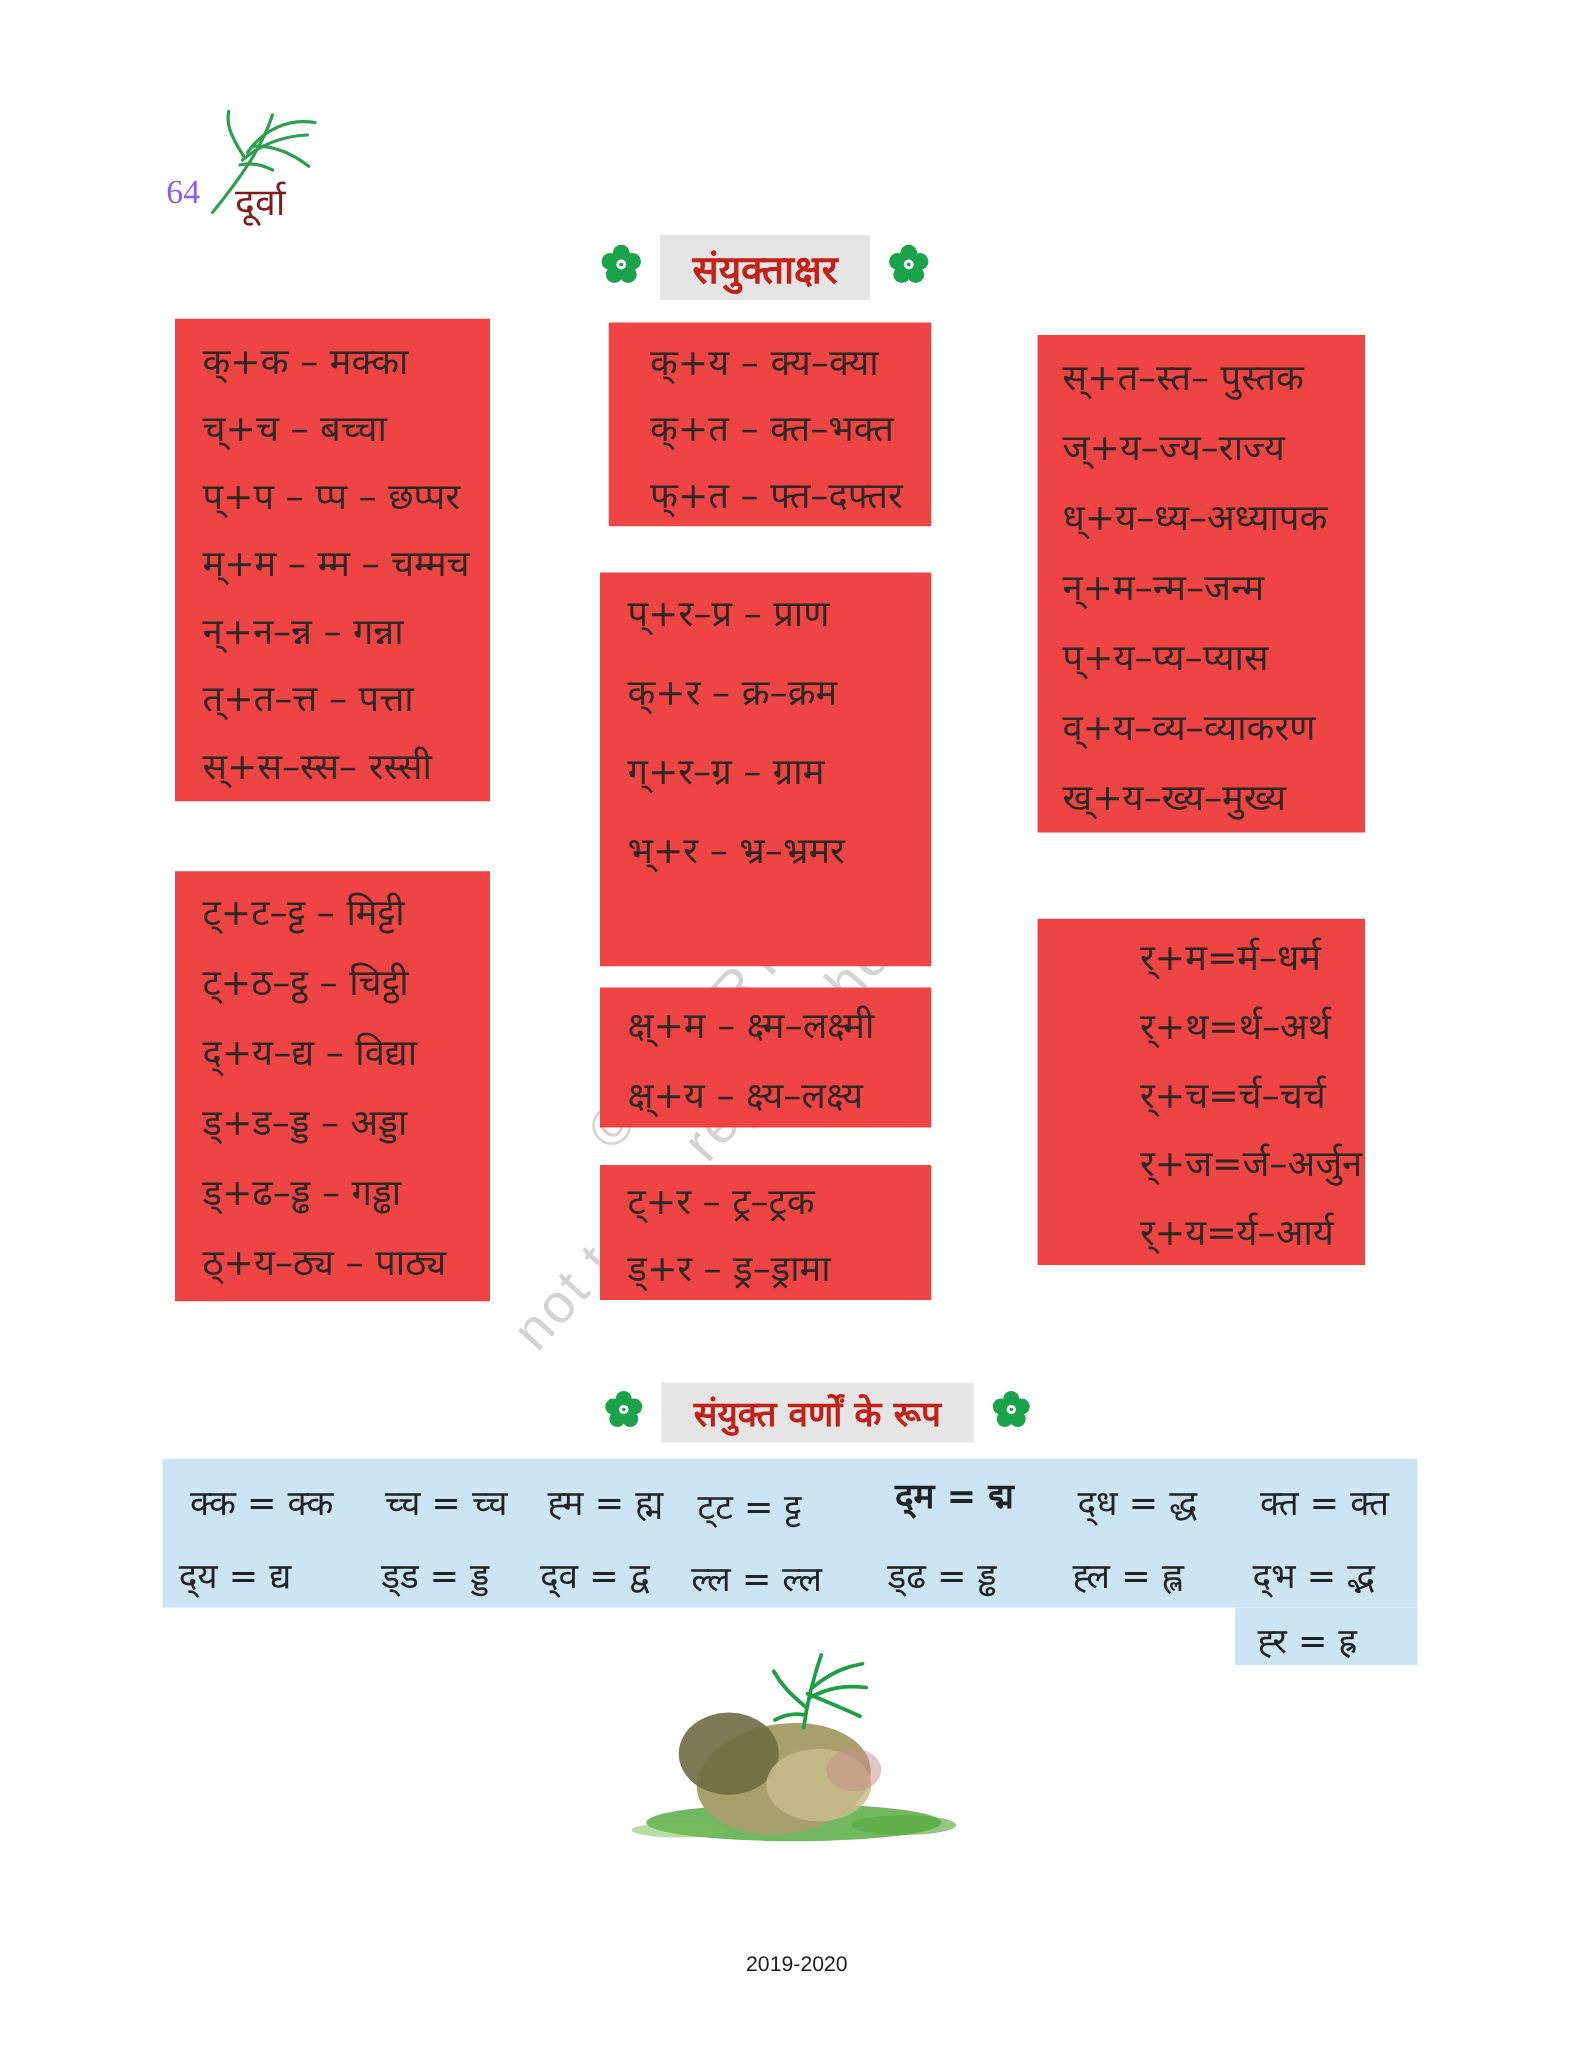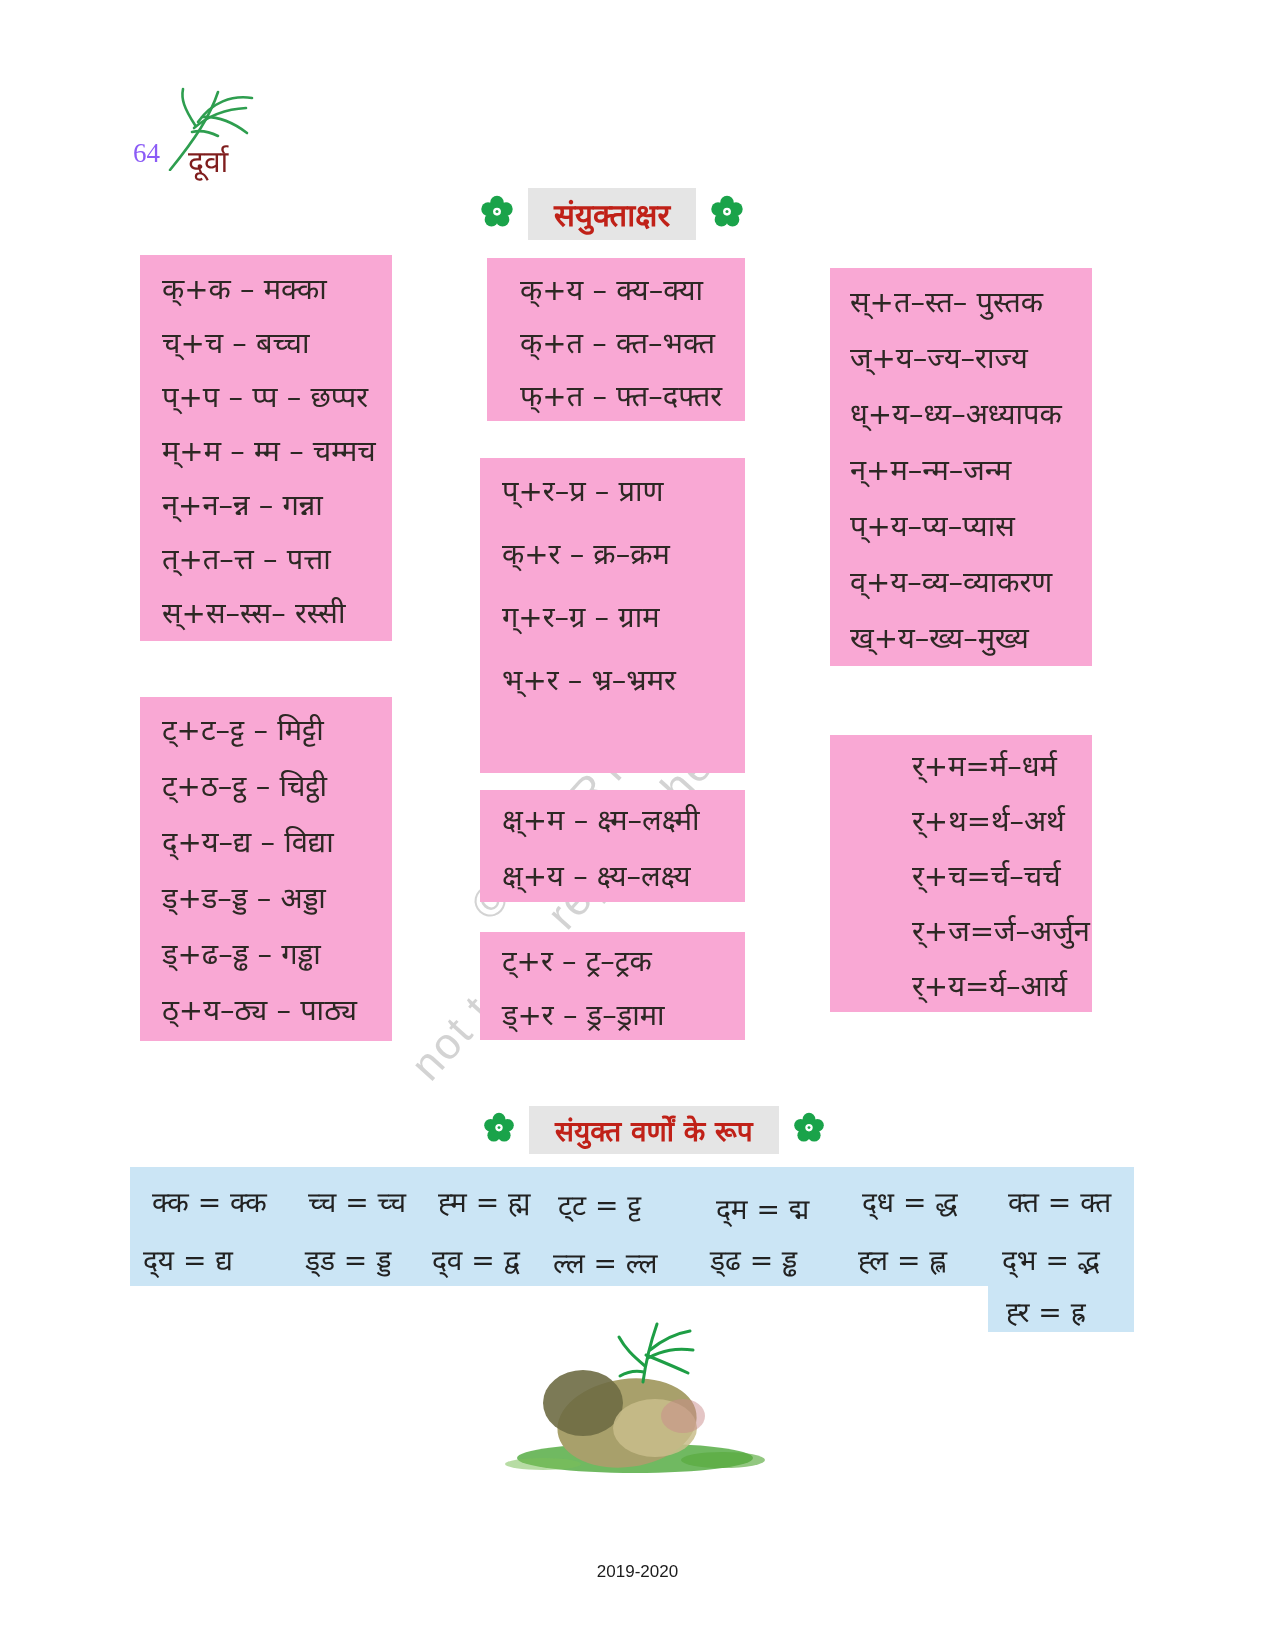--- a/index.html
+++ b/index.html
@@ -15,21 +15,21 @@
   .hdr-num{position:absolute;left:133px;top:138px;font-family:"Liberation Serif",serif;font-size:27px;color:#8b5cf6;}
   .hdr-book{position:absolute;left:188px;top:140px;font-size:30px;color:#7f1d1d;}
   .hdr-grass{position:absolute;left:148px;top:86px;}
   
   .heading-wrap{position:absolute;display:flex;align-items:center;gap:14px;}
   .heading-box{background:#e5e5e5;padding:5px 26px;}
   .heading-text{color:#C02118;font-weight:bold;white-space:nowrap;}
   .h1t{font-size:31px;}
   .h2t{font-size:28px;}
   
-  .panel{position:absolute;background:#f9a8d4;box-sizing:border-box;}
+  .panel{position:absolute;background:#ef4444;box-sizing:border-box;}
   .panel .row{white-space:nowrap;font-size:29px;display:flex;align-items:center;}
   #p-left-top{left:140px;top:255px;width:252px;height:386px;padding:5px 0 0 22px;}
   #p-left-top .row{height:54px;}
   #p-left-bot{left:140px;top:697px;width:252px;height:344px;padding:3px 0 0 22px;}
   #p-left-bot .row{height:56px;}
   #p-mid-1{left:487px;top:258px;width:258px;height:163px;padding:4px 0 0 33px;}
   #p-mid-1 .row{height:53px;}
   #p-mid-2{left:480px;top:458px;width:265px;height:315px;padding:0 0 0 22px;}
   #p-mid-2 .row{height:63px;}
   #p-mid-3{left:480px;top:790px;width:265px;height:112px;padding:0 0 0 22px;}
@@ -201,21 +201,21 @@
         <circle cx="20" cy="19.5" r="1.8" fill="#1AA34A"></circle>
       </svg>
     </span>
   </div>
 
   <div class="blue" id="blue-main">
     <span class="cell" style="left:22px;top:15px;">क्‍क = क्क</span>
     <span class="cell" style="left:178px;top:15px;">च्‍च = च्च</span>
     <span class="cell" style="left:308px;top:15px;">ह्‍म = ह्म</span>
     <span class="cell" style="left:428px;top:18px;">ट्‍ट = ट्ट</span>
-    <span class="cell" style="left:586px;top:22px;">द्‍म = द्म</span>
+    <span class="cell" style="left:586px;top:9px;font-weight:bold;">द्‍म = द्म</span>
     <span class="cell" style="left:732px;top:15px;">द्‍ध = द्ध</span>
     <span class="cell" style="left:878px;top:15px;">क्‍त = क्त</span>
     <span class="cell" style="left:13px;top:73px;">द्‍य = द्य</span>
     <span class="cell" style="left:175px;top:73px;">ड्‍ड = ड्ड</span>
     <span class="cell" style="left:302px;top:73px;">द्‍व = द्व</span>
     <span class="cell" style="left:423px;top:76px;">ल्‍ल = ल्ल</span>
     <span class="cell" style="left:580px;top:73px;">ड्‍ढ = ड्ढ</span>
     <span class="cell" style="left:728px;top:73px;">ह्‍ल = ह्ल</span>
     <span class="cell" style="left:872px;top:73px;">द्‍भ = द्भ</span>
   </div>

